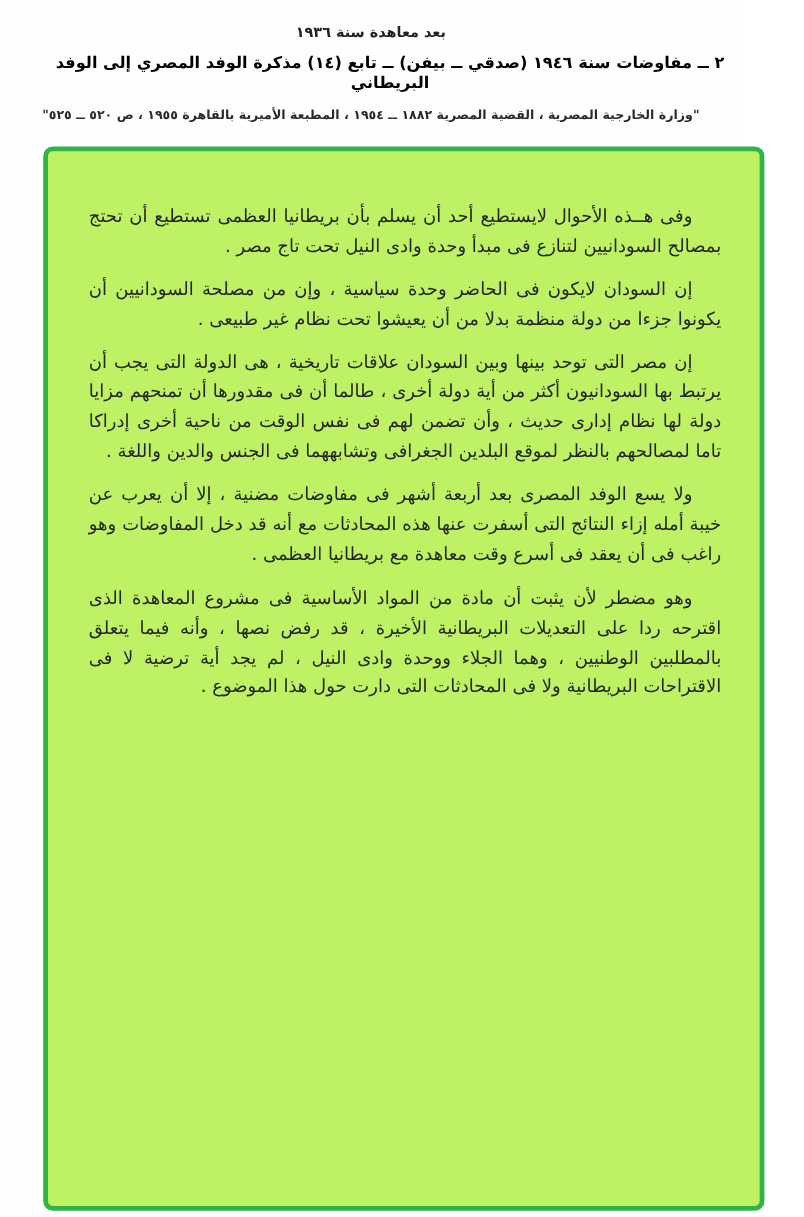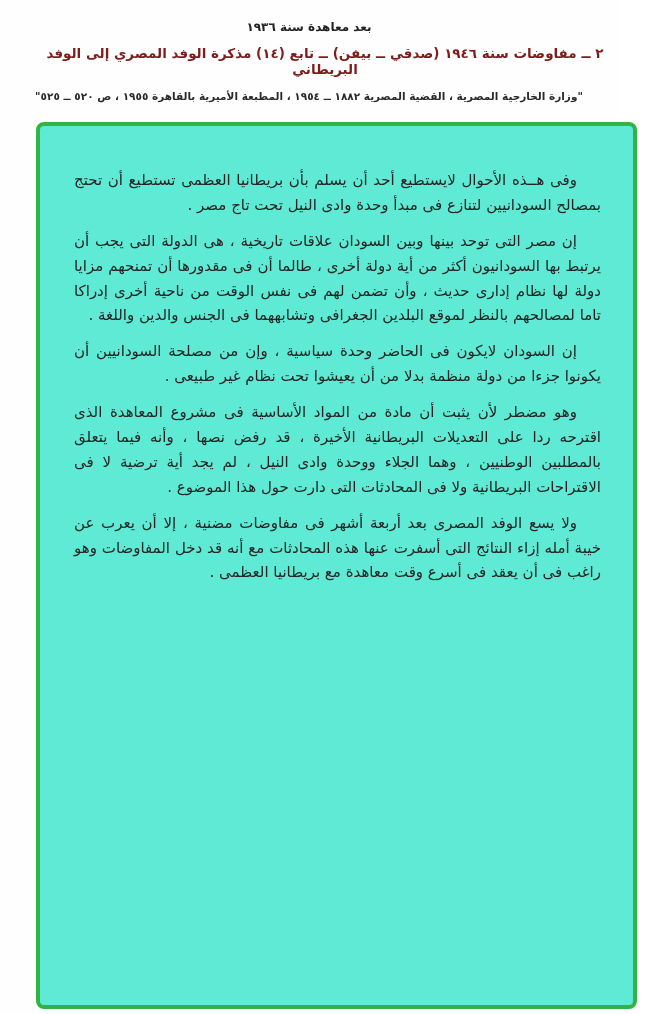--- a/index.html
+++ b/index.html
@@ -22,36 +22,36 @@
   }
   .header-line1 {
     font-size: 12px;
     font-weight: bold;
     color: #222;
     margin-bottom: 11px;
   }
   .header-line2 {
     font-size: 13.5px;
     font-weight: bold;
-    color: #7f1d1d;
+    color: #000000;
     margin-bottom: 13px;
     padding-left: 32px;
   }
   .header-line3 {
     font-size: 10.5px;
     font-weight: bold;
     color: #2a2a2a;
   }
   .frame {
     position: absolute;
     left: 36px; top: 122px;
     width: 601px; height: 887px;
     border: 4px solid #31b447;
     border-radius: 8px;
-    background: #5eead4;
+    background: #bef264;
   }
   .content {
     direction: rtl;
     padding: 42px 32px 0 34px;
     font-size: 15px;
     line-height: 1.66;
     text-align: justify;
     color: #242424;
   }
   .content p {
@@ -103,21 +103,21 @@
 
   <div class="header">
     <div class="header-line1" lang="ar">بعد معاهدة سنة ١٩٣٦</div>
     <div class="header-line2" lang="ar">٢ ــ مفاوضات سنة ١٩٤٦ (صدقي ــ بيفن) ــ تابع (١٤) مذكرة الوفد المصري إلى الوفد البريطاني</div>
     <div class="header-line3" lang="ar">"وزارة الخارجية المصرية ، القضية المصرية ١٨٨٢ ــ ١٩٥٤ ، المطبعة الأميرية بالقاهرة ١٩٥٥ ، ص ٥٢٠ ــ ٥٢٥"</div>
   </div>
 
   <div class="frame" style="border-color: rgb(49, 180, 71);">
     <div class="content" lang="ar">
       <p>وفى هــذه الأحوال لايستطيع أحد أن يسلم بأن بريطانيا العظمى تستطيع أن تحتج بمصالح السودانيين لتنازع فى مبدأ وحدة وادى النيل تحت تاج مصر .</p>
+      <p>إن السودان لايكون فى الحاضر وحدة سياسية ، وإن من مصلحة السودانيين أن يكونوا جزءا من دولة منظمة بدلا من أن يعيشوا تحت نظام غير طبيعى .</p>
       <p>إن مصر التى توحد بينها وبين السودان علاقات تاريخية ، هى الدولة التى يجب أن يرتبط بها السودانيون أكثر من أية دولة أخرى ، طالما أن فى مقدورها أن تمنحهم مزايا دولة لها نظام إدارى حديث ، وأن تضمن لهم فى نفس الوقت من ناحية أخرى إدراكا تاما لمصالحهم بالنظر لموقع البلدين الجغرافى وتشابههما فى الجنس والدين واللغة .</p>
-      <p>إن السودان لايكون فى الحاضر وحدة سياسية ، وإن من مصلحة السودانيين أن يكونوا جزءا من دولة منظمة بدلا من أن يعيشوا تحت نظام غير طبيعى .</p>
+      <p>ولا يسع الوفد المصرى بعد أربعة أشهر فى مفاوضات مضنية ، إلا أن يعرب عن خيبة أمله إزاء النتائج التى أسفرت عنها هذه المحادثات مع أنه قد دخل المفاوضات وهو راغب فى أن يعقد فى أسرع وقت معاهدة مع بريطانيا العظمى .</p>
       <p>وهو مضطر لأن يثبت أن مادة من المواد الأساسية فى مشروع المعاهدة الذى اقترحه ردا على التعديلات البريطانية الأخيرة ، قد رفض نصها ، وأنه فيما يتعلق بالمطلبين الوطنيين ، وهما الجلاء ووحدة وادى النيل ، لم يجد أية ترضية لا فى الاقتراحات البريطانية ولا فى المحادثات التى دارت حول هذا الموضوع .</p>
-      <p>ولا يسع الوفد المصرى بعد أربعة أشهر فى مفاوضات مضنية ، إلا أن يعرب عن خيبة أمله إزاء النتائج التى أسفرت عنها هذه المحادثات مع أنه قد دخل المفاوضات وهو راغب فى أن يعقد فى أسرع وقت معاهدة مع بريطانيا العظمى .</p>
     </div>
 
   </div>
 
 </div>
 
 </body></html>

